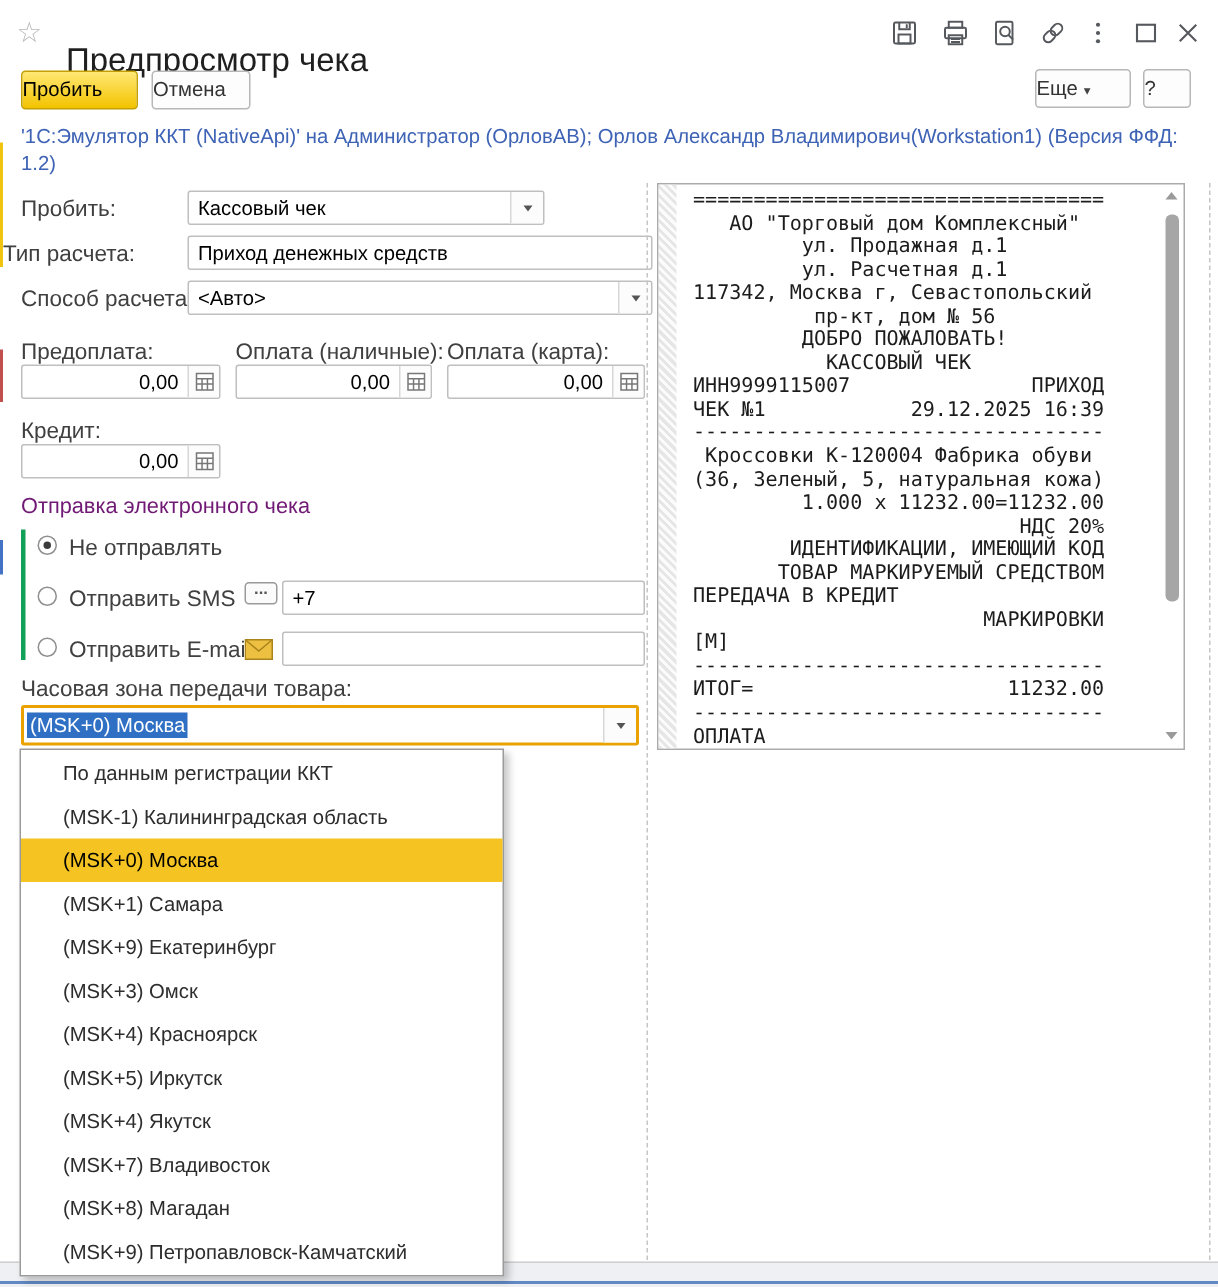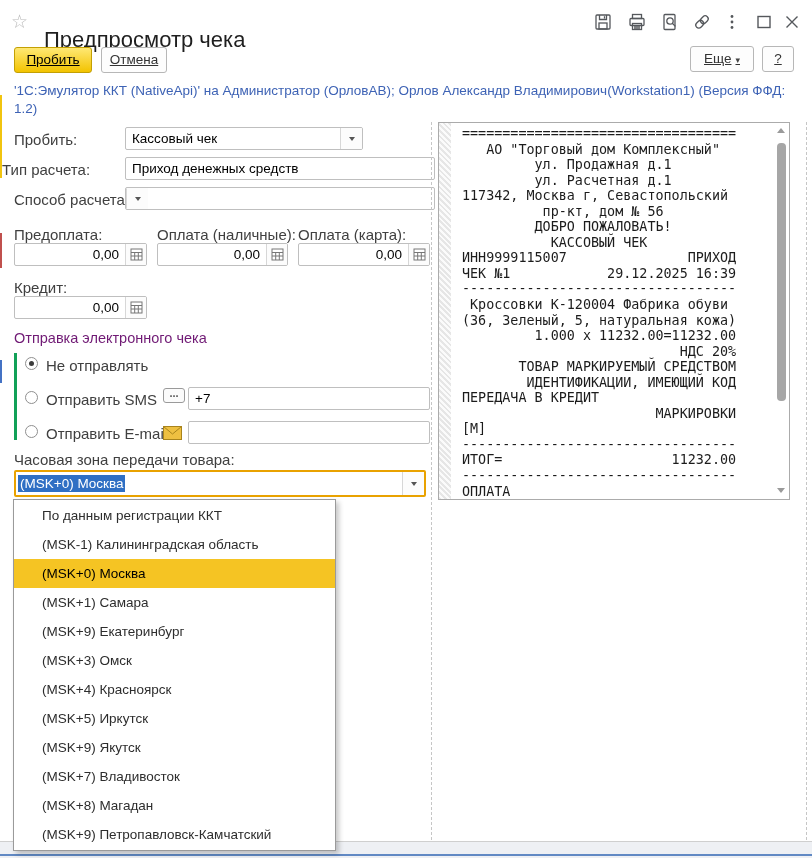--- a/index.html
+++ b/index.html
@@ -6,21 +6,21 @@
   #win{position:relative;width:812px;height:858px;background:#fff;overflow:hidden;
        font-family:"Liberation Sans",sans-serif;color:#222;}
   .abs{position:absolute;}
   
   .star{left:11px;top:10px;font-size:19px;color:#b9b9b9;}
   .title{left:44px;top:10px;font-size:22px;color:#1f1f1f;margin-top:17px;}
   .tb-icon{top:12px;width:20px;height:20px;}
   .tb-icon svg{display:block;}
   
   .btn{height:26px;border:1px solid #b7b7b7;border-radius:3px;background:#fdfdfd;
-       font-size:13.5px;color:#333;text-align:center;line-height:24px;box-sizing:border-box;text-decoration:underline;}
+       font-size:13.5px;color:#333;line-height:24px;box-sizing:border-box;}
   .btn-commit{left:14px;top:47px;width:78px;background:linear-gradient(#ffe874,#f3c300);
        border-color:#c3a004;color:#000;}
   .btn-cancel{left:101px;top:47px;width:66px;}
   .btn-more{left:690px;top:46px;width:64px;}
   .btn-more .caret{font-size:9px;color:#444;margin-left:4px;}
   .btn-help{left:762px;top:46px;width:32px;}
   
   .device-info{left:14px;top:82px;width:788px;font-size:13.5px;line-height:18px;color:#3e63b5;}
   
   .lbl{font-size:15px;color:#404040;white-space:nowrap;}
@@ -140,20 +140,21 @@
       </div>
   </div>
 
   <div class="abs lbl" style="left:2px;top:161px">Тип расчета:</div>
   <div class="abs field" style="left:125px;top:157px;width:310px">
     <div class="val">Приход денежных средств</div>
   </div>
 
   <div class="abs lbl" style="left:14px;top:191px">Способ расчета:</div>
   <div class="abs field" style="left:125px;top:187px;width:310px">
+    <div class="val">&lt;Авто&gt;</div>
     <div class="arrow-btn">
         <div class="tri-down"></div>
       </div>
   </div>
 
   <div class="abs lbl" style="left:14px;top:226px">Предоплата:</div>
   <div class="abs lbl" style="left:157px;top:226px">Оплата (наличные):</div>
   <div class="abs lbl" style="left:298px;top:226px">Оплата (карта):</div>
 
   <div class="abs field" style="left:14px;top:243px;width:133px">
@@ -242,22 +243,22 @@
       <div class="rl">          пр-кт, дом № 56</div>
       <div class="rl">         ДОБРО ПОЖАЛОВАТЬ!</div>
       <div class="rl">           КАССОВЫЙ ЧЕК</div>
       <div class="rl">ИНН9999115007               ПРИХОД</div>
       <div class="rl">ЧЕК №1            29.12.2025 16:39</div>
       <div class="rl">----------------------------------</div>
       <div class="rl"> Кроссовки К-120004 Фабрика обуви</div>
       <div class="rl">(36, Зеленый, 5, натуральная кожа)</div>
       <div class="rl">         1.000 х 11232.00=11232.00</div>
       <div class="rl">                           НДС 20%</div>
+      <div class="rl">        ИДЕНТИФИКАЦИИ, ИМЕЮЩИЙ КОД</div>
       <div class="rl">       ТОВАР МАРКИРУЕМЫЙ СРЕДСТВОМ</div>
-      <div class="rl">        ИДЕНТИФИКАЦИИ, ИМЕЮЩИЙ КОД</div>
       <div class="rl">ПЕРЕДАЧА В КРЕДИТ</div>
       <div class="rl">                        МАРКИРОВКИ</div>
       <div class="rl">[М]</div>
       <div class="rl">----------------------------------</div>
       <div class="rl">ИТОГ=                     11232.00</div>
       <div class="rl">----------------------------------</div>
       <div class="rl">ОПЛАТА</div>
     </div>
     <div class="sb-up"></div>
     <div class="sb-thumb"></div>
@@ -266,21 +267,21 @@
 
   <div class="abs ddl">
     <div class="ddl-item">По данным регистрации ККТ</div>
     <div class="ddl-item">(MSK-1) Калининградская область</div>
     <div class="ddl-item hl">(MSK+0) Москва</div>
     <div class="ddl-item">(MSK+1) Самара</div>
     <div class="ddl-item">(MSK+9) Екатеринбург</div>
     <div class="ddl-item">(MSK+3) Омск</div>
     <div class="ddl-item">(MSK+4) Красноярск</div>
     <div class="ddl-item">(MSK+5) Иркутск</div>
-    <div class="ddl-item">(MSK+9) Якутск</div>
+    <div class="ddl-item">(MSK+4) Якутск</div>
     <div class="ddl-item">(MSK+7) Владивосток</div>
     <div class="ddl-item">(MSK+8) Магадан</div>
     <div class="ddl-item">(MSK+9) Петропавловск-Камчатский</div>
   </div>
 
   <div class="abs bottom-area"></div>
   <div class="abs bottom-blue"></div>
   <div class="abs edge-mark" style="top:95px;height:83px;background:#f1c40f"></div>
   <div class="abs edge-mark" style="top:233px;height:35px;background:#c0504d"></div>
   <div class="abs edge-mark" style="top:360px;height:23px;background:#4472c4"></div>

